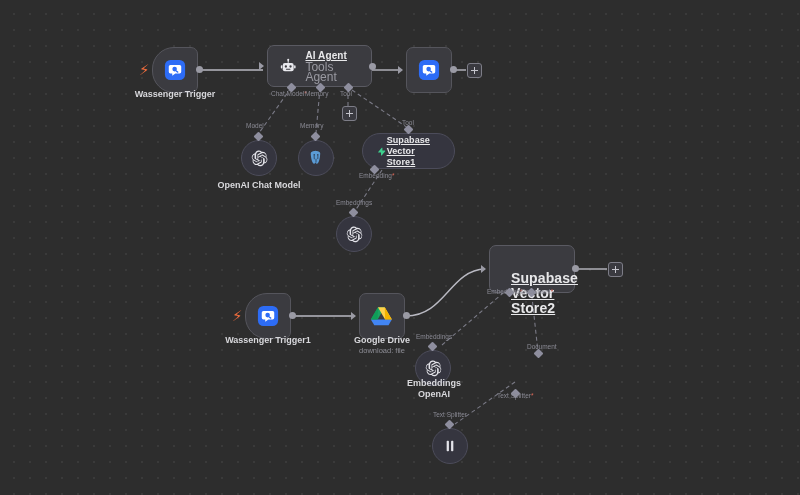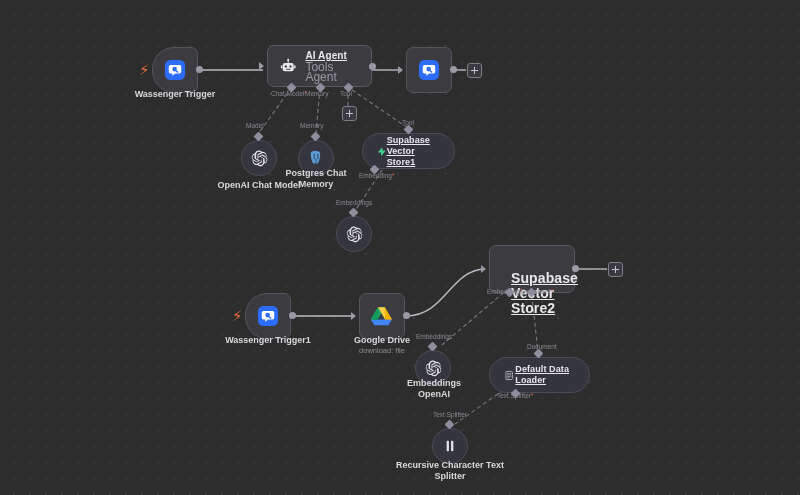--- a/index.html
+++ b/index.html
@@ -203,23 +203,20 @@
       <path d="M12 2.2c-3.8 0-7 1.4-7 3.6 0 1 .1 2.9.4 5 .3 2.4.9 4.8 1.6 6.3.6 1.3 1.4 2.3 2.2 2.5.7.2 1.3-.2 1.7-.9l.4-.8.4.8c.4.7 1 1.1 1.7.9.8-.2 1.6-1.2 2.2-2.5.7-1.5 1.3-3.9 1.6-6.3.3-2.1.4-4 .4-5 0-2.2-3.2-3.6-7-3.6z" fill="#5b9bd5"></path>
       <path d="M9.6 8.1c-.1 1.7-.1 3.5.1 5.1M14.4 8c.2 1.6.2 3.3 0 4.9M12 13.6v3.9" stroke="#2b3b52" stroke-width="1.1" fill="none" stroke-linecap="round"></path>
       <circle cx="9.6" cy="7.5" r=".9" fill="#2b3b52"></circle>
       <circle cx="14.4" cy="7.5" r=".9" fill="#2b3b52"></circle>
     </svg>
   </div>
   <div class="diamond" style="left:312px;top:133px;"></div>
   <div class="elabel" style="left:300px;top:122px;">
     <span>Memory</span>
   </div>
-  <div class="cap" style="left:278px;top:168px;width:76px;">
-    <span>Postgres Chat Memory</span>
-  </div>
 
   <div class="node n-pill" style="left:362px;top:133px;width:93px;">
     <svg class="icon" width="17" height="17" viewBox="0 0 24 24">
       <path d="M13.2 1.6 3.3 13.4c-.55.65-.1 1.65.75 1.65h7.1v7.3c0 .95 1.2 1.4 1.8.65l9.9-11.8c.55-.65.1-1.65-.75-1.65h-7.1V2.25c0-.95-1.2-1.4-1.8-.65z" fill="#3ecf8e"></path>
     </svg>
     <div class="n-titlewrap">
       <span class="n-title" style="font-size:9px;line-height:11px;">Supabase Vector Store1</span>
     </div>
   </div>
   <div class="diamond" style="left:405px;top:126px;"></div>
@@ -297,45 +294,33 @@
     </svg>
   </div>
   <div class="diamond" style="left:429px;top:343px;"></div>
   <div class="elabel" style="left:416px;top:333px;">
     <span>Embeddings</span>
   </div>
   <div class="cap" style="left:396px;top:378px;width:76px;">
     <span>Embeddings OpenAI</span>
   </div>
 
-  <div class="node n-pill" style="left:489px;top:357px;width:101px;">
-    <svg class="icon" width="15" height="15" viewBox="0 0 24 24">
-      <rect x="4.5" y="2.5" width="15" height="19" rx="2" fill="none" stroke="#dcdce2" stroke-width="1.6"></rect>
-      <path d="M8 7h8M8 10.5h8M8 14h8M8 17.5h4.5" stroke="#dcdce2" stroke-width="1.3" stroke-linecap="round"></path>
-    </svg>
-    <div class="n-titlewrap">
-      <span class="n-title" style="font-size:9px;line-height:11px;">Default Data Loader</span>
-    </div>
-  </div>
   <div class="diamond" style="left:535px;top:350px;"></div>
   <div class="diamond" style="left:512px;top:390px;"></div>
   <div class="elabel" style="left:527px;top:343px;">
     <span>Document</span>
   </div>
   <div class="elabel" style="left:497px;top:392px;">
     <span>Text Splitter</span><span class="req">*</span>
   </div>
 
   <div class="node n-circle" style="left:432px;top:428px;">
     <svg class="icon" width="16" height="16" viewBox="0 0 24 24">
       <rect x="7" y="4" width="3.4" height="16" rx="1.1" fill="#e4e4ea"></rect>
       <rect x="13.6" y="4" width="3.4" height="16" rx="1.1" fill="#e4e4ea"></rect>
     </svg>
   </div>
   <div class="diamond" style="left:446px;top:421px;"></div>
   <div class="elabel" style="left:433px;top:411px;">
     <span>Text Splitter</span>
   </div>
-  <div class="cap" style="left:395px;top:460px;width:110px;">
-    <span>Recursive Character Text Splitter</span>
-  </div>
 
 </div>
 
 </body></html>

